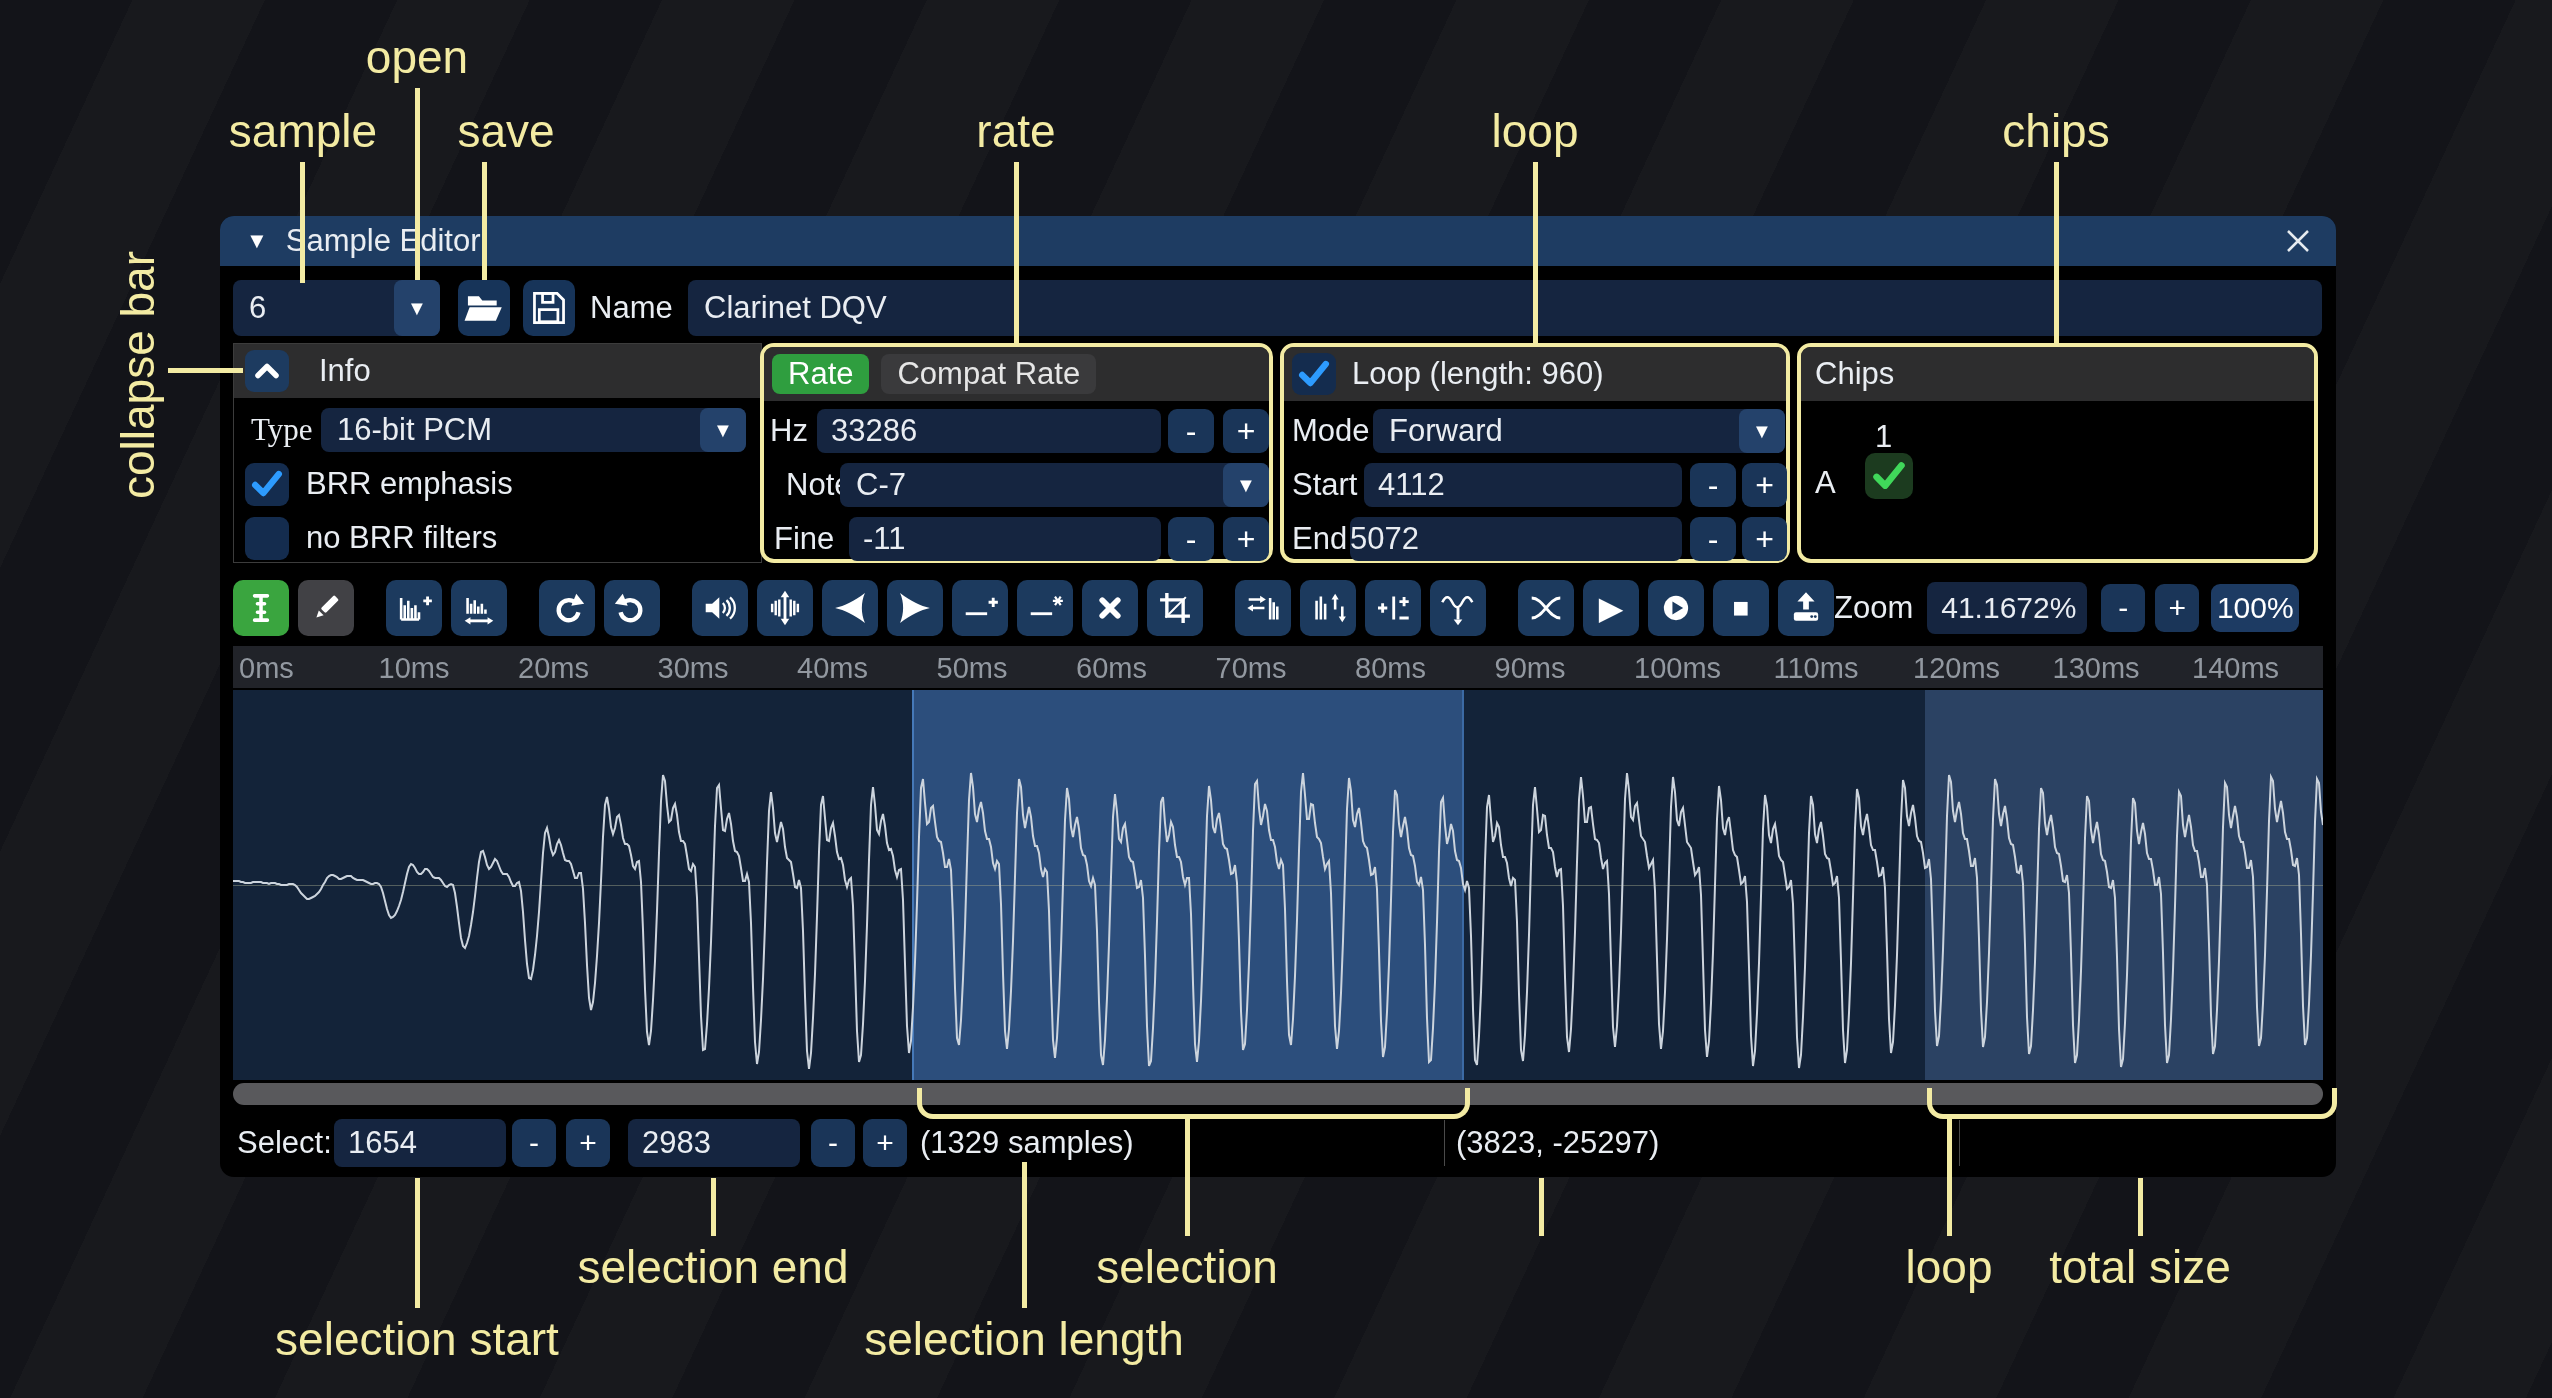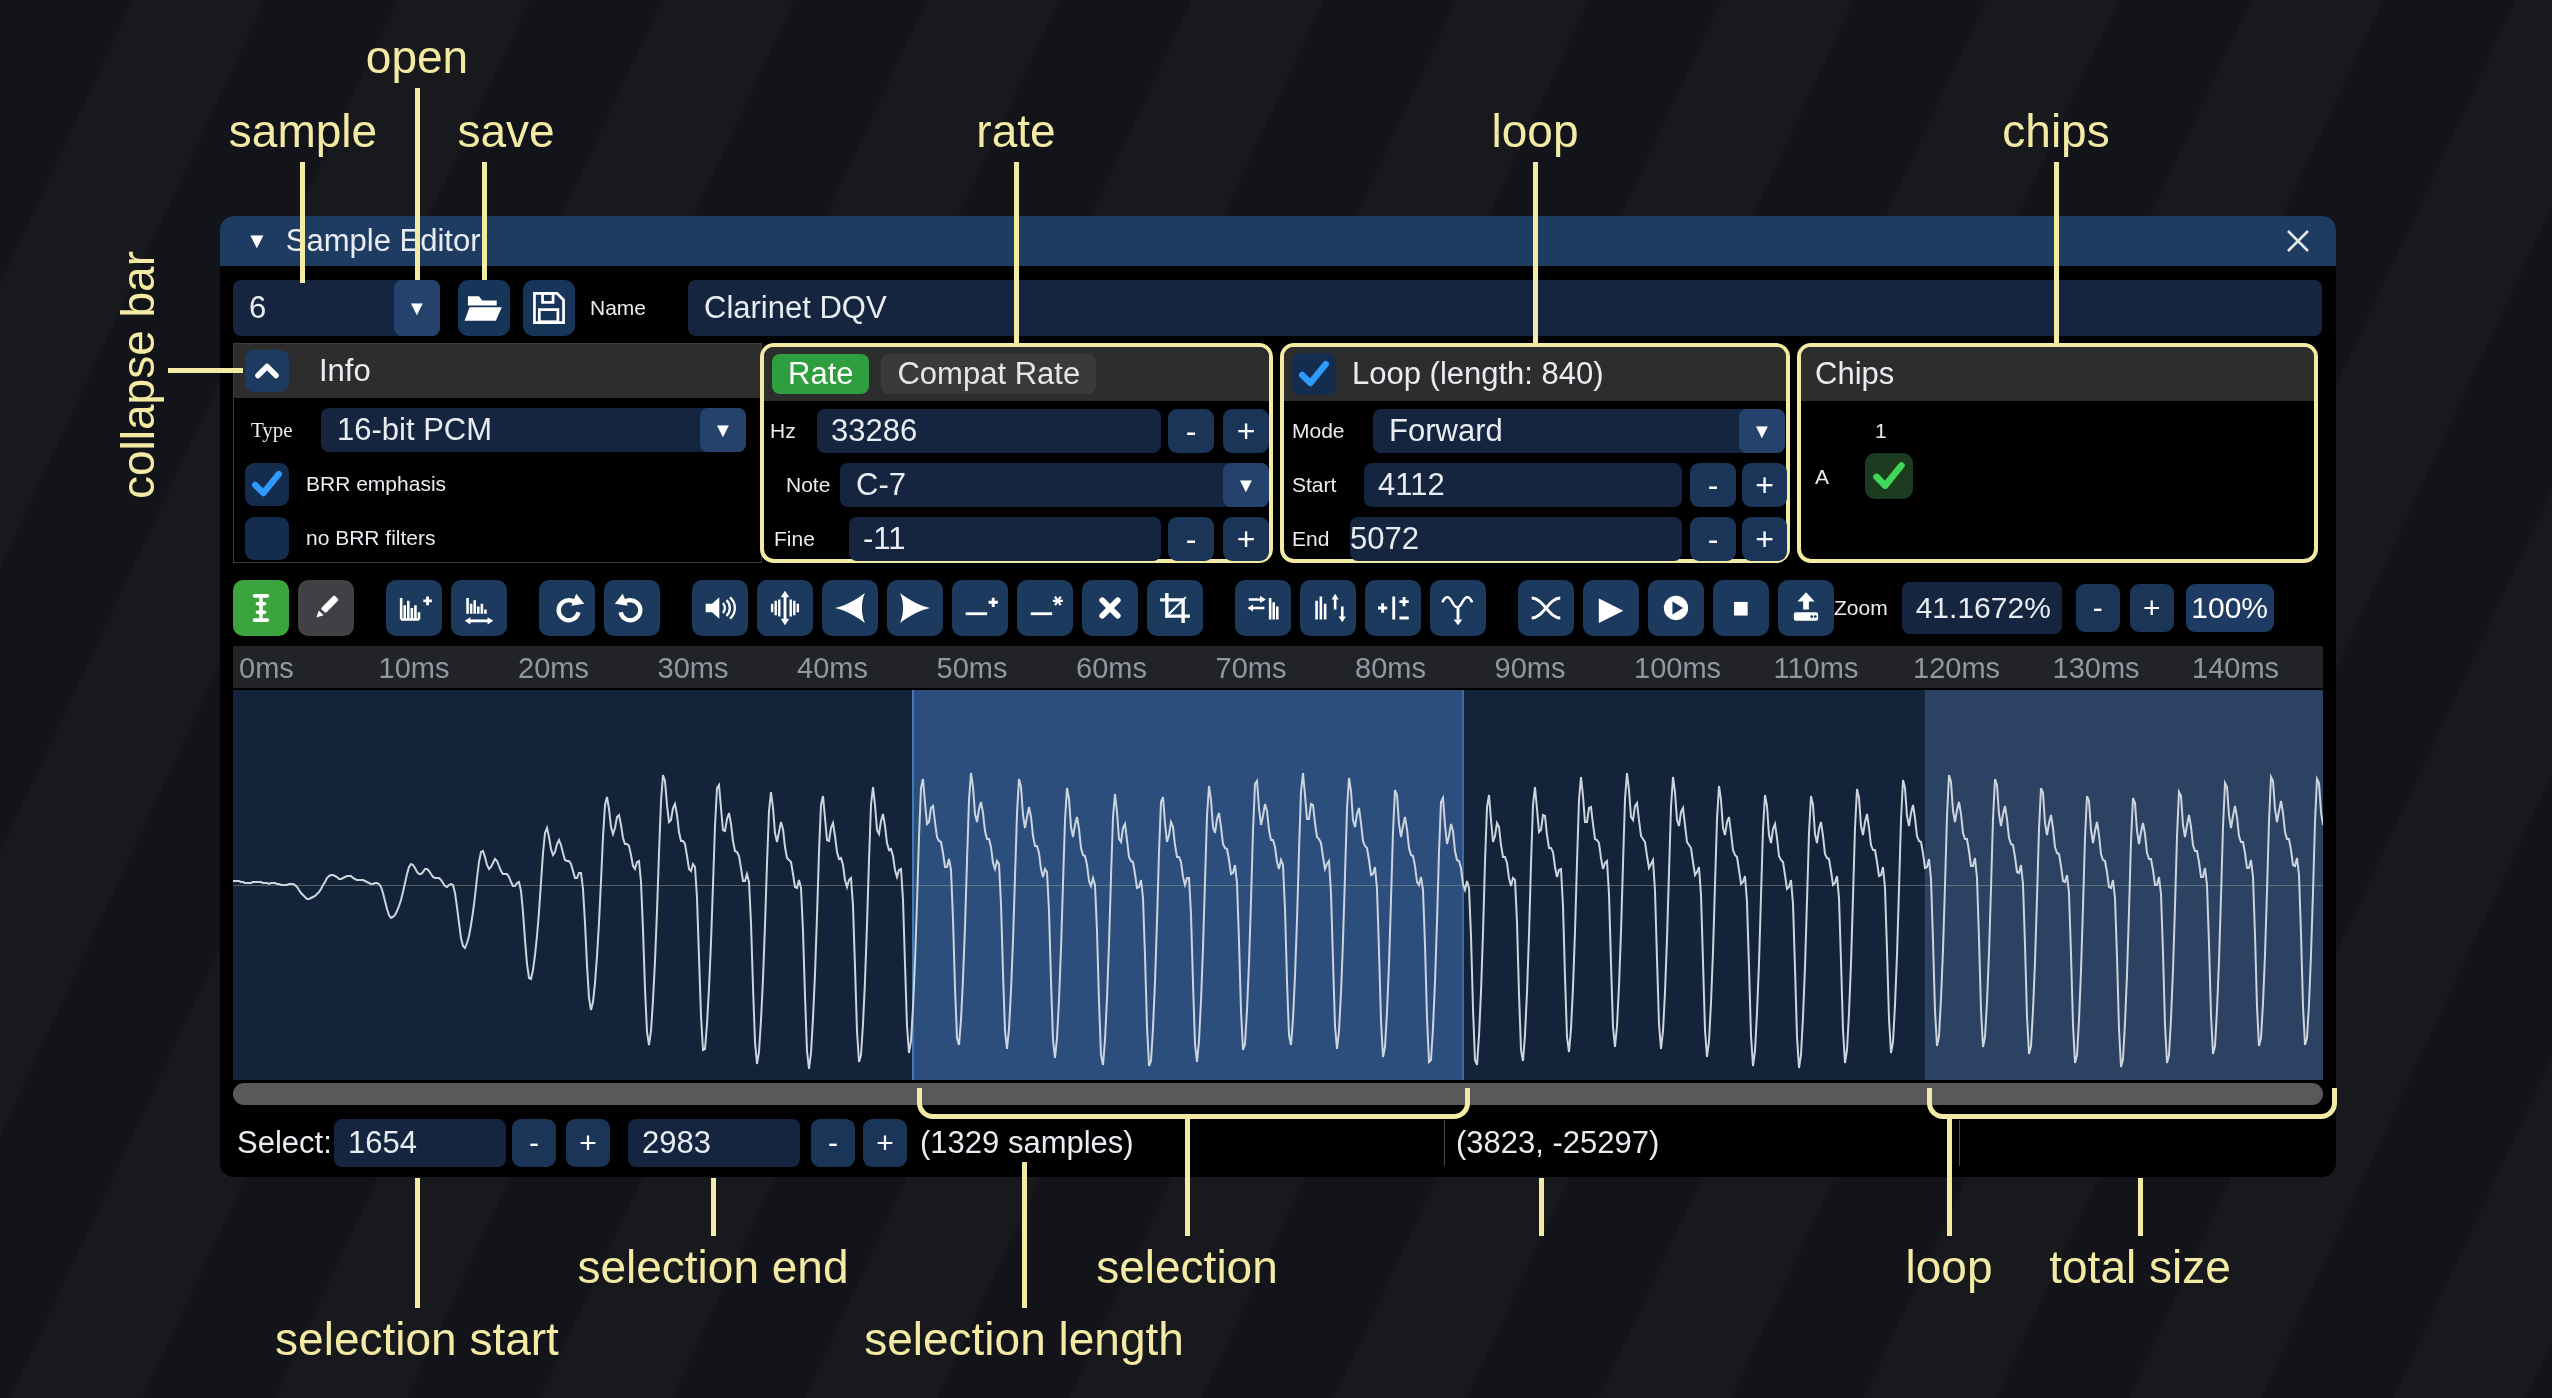--- a/index.html
+++ b/index.html
@@ -25,21 +25,21 @@
   .closebtn{position:absolute;right:16px;top:4px;width:44px;height:42px;display:flex;
     align-items:center;justify-content:center;cursor:default;}
   
   .field{background:#152540;border-radius:8px;color:#e9edf2;font-size:31px;display:flex;align-items:center;}
   .combo{background:#152540;border-radius:8px;color:#e9edf2;font-size:31px;display:flex;align-items:center;position:relative;}
   .combo .val{padding-left:16px;flex:1;}
   .combo .arrow{width:46px;height:100%;background:#24426b;border-radius:8px;display:flex;
     align-items:center;justify-content:center;color:#fff;font-size:20px;}
   .iconbtn{width:52px;height:56px;background:#173459;border-radius:10px;display:flex;
     align-items:center;justify-content:center;}
-  .lbl{color:#e9edf2;font-size:21px;display:flex;align-items:center;}
+  .lbl{color:#e9edf2;font-size:31px;display:flex;align-items:center;}
   
   .panel{position:absolute;top:127px;height:220px;background:#000;box-sizing:border-box;}
   .ypanel{border:4px solid #f3eba3;border-radius:14px;}
   .phead{position:absolute;left:0;top:0;right:0;height:54px;background:#2d2d2e;display:flex;
     align-items:center;color:#e9edf2;font-size:31px;}
   .ypanel .phead{border-radius:9px 9px 0 0;left:0;right:0;}
   .checkbox{width:44px;height:43px;background:#142c4e;border-radius:9px;display:flex;
     align-items:center;justify-content:center;}
   .row{position:absolute;height:44px;display:flex;align-items:center;}
   .minibtn{width:46px;height:44px;background:#1a3558;border-radius:9px;color:#fff;font-size:32px;
@@ -171,21 +171,21 @@
       </div>
     </div>
 
     <div class="panel ypanel" style="left:1060px;width:510px;">
       <div class="phead">
         <div class="checkbox" style="width:44px;height:42px;margin-left:8px;">
           <svg width="40" height="40" viewBox="0 0 44 44">
             <polyline points="9,23 18,32 35,11" fill="none" stroke="#2d9bfe" stroke-width="7" stroke-linecap="round" stroke-linejoin="round"></polyline>
           </svg>
         </div>
-        <span style="margin-left:16px;">Loop (length: 840)</span>
+        <span style="margin-left:16px;">Loop (length: 960)</span>
       </div>
       <div class="row" style="left:0;top:62px;width:100%;">
         <span class="lbl" style="margin-left:8px;">Mode</span>
         <div class="combo" style="position:absolute;left:89px;width:412px;height:44px;">
           <span class="val">Forward</span>
           <span class="arrow" style="height:44px;">▼</span>
         </div>
       </div>
       <div class="row" style="left:0;top:116px;width:100%;">
         <span class="lbl" style="margin-left:8px;">Start</span>

